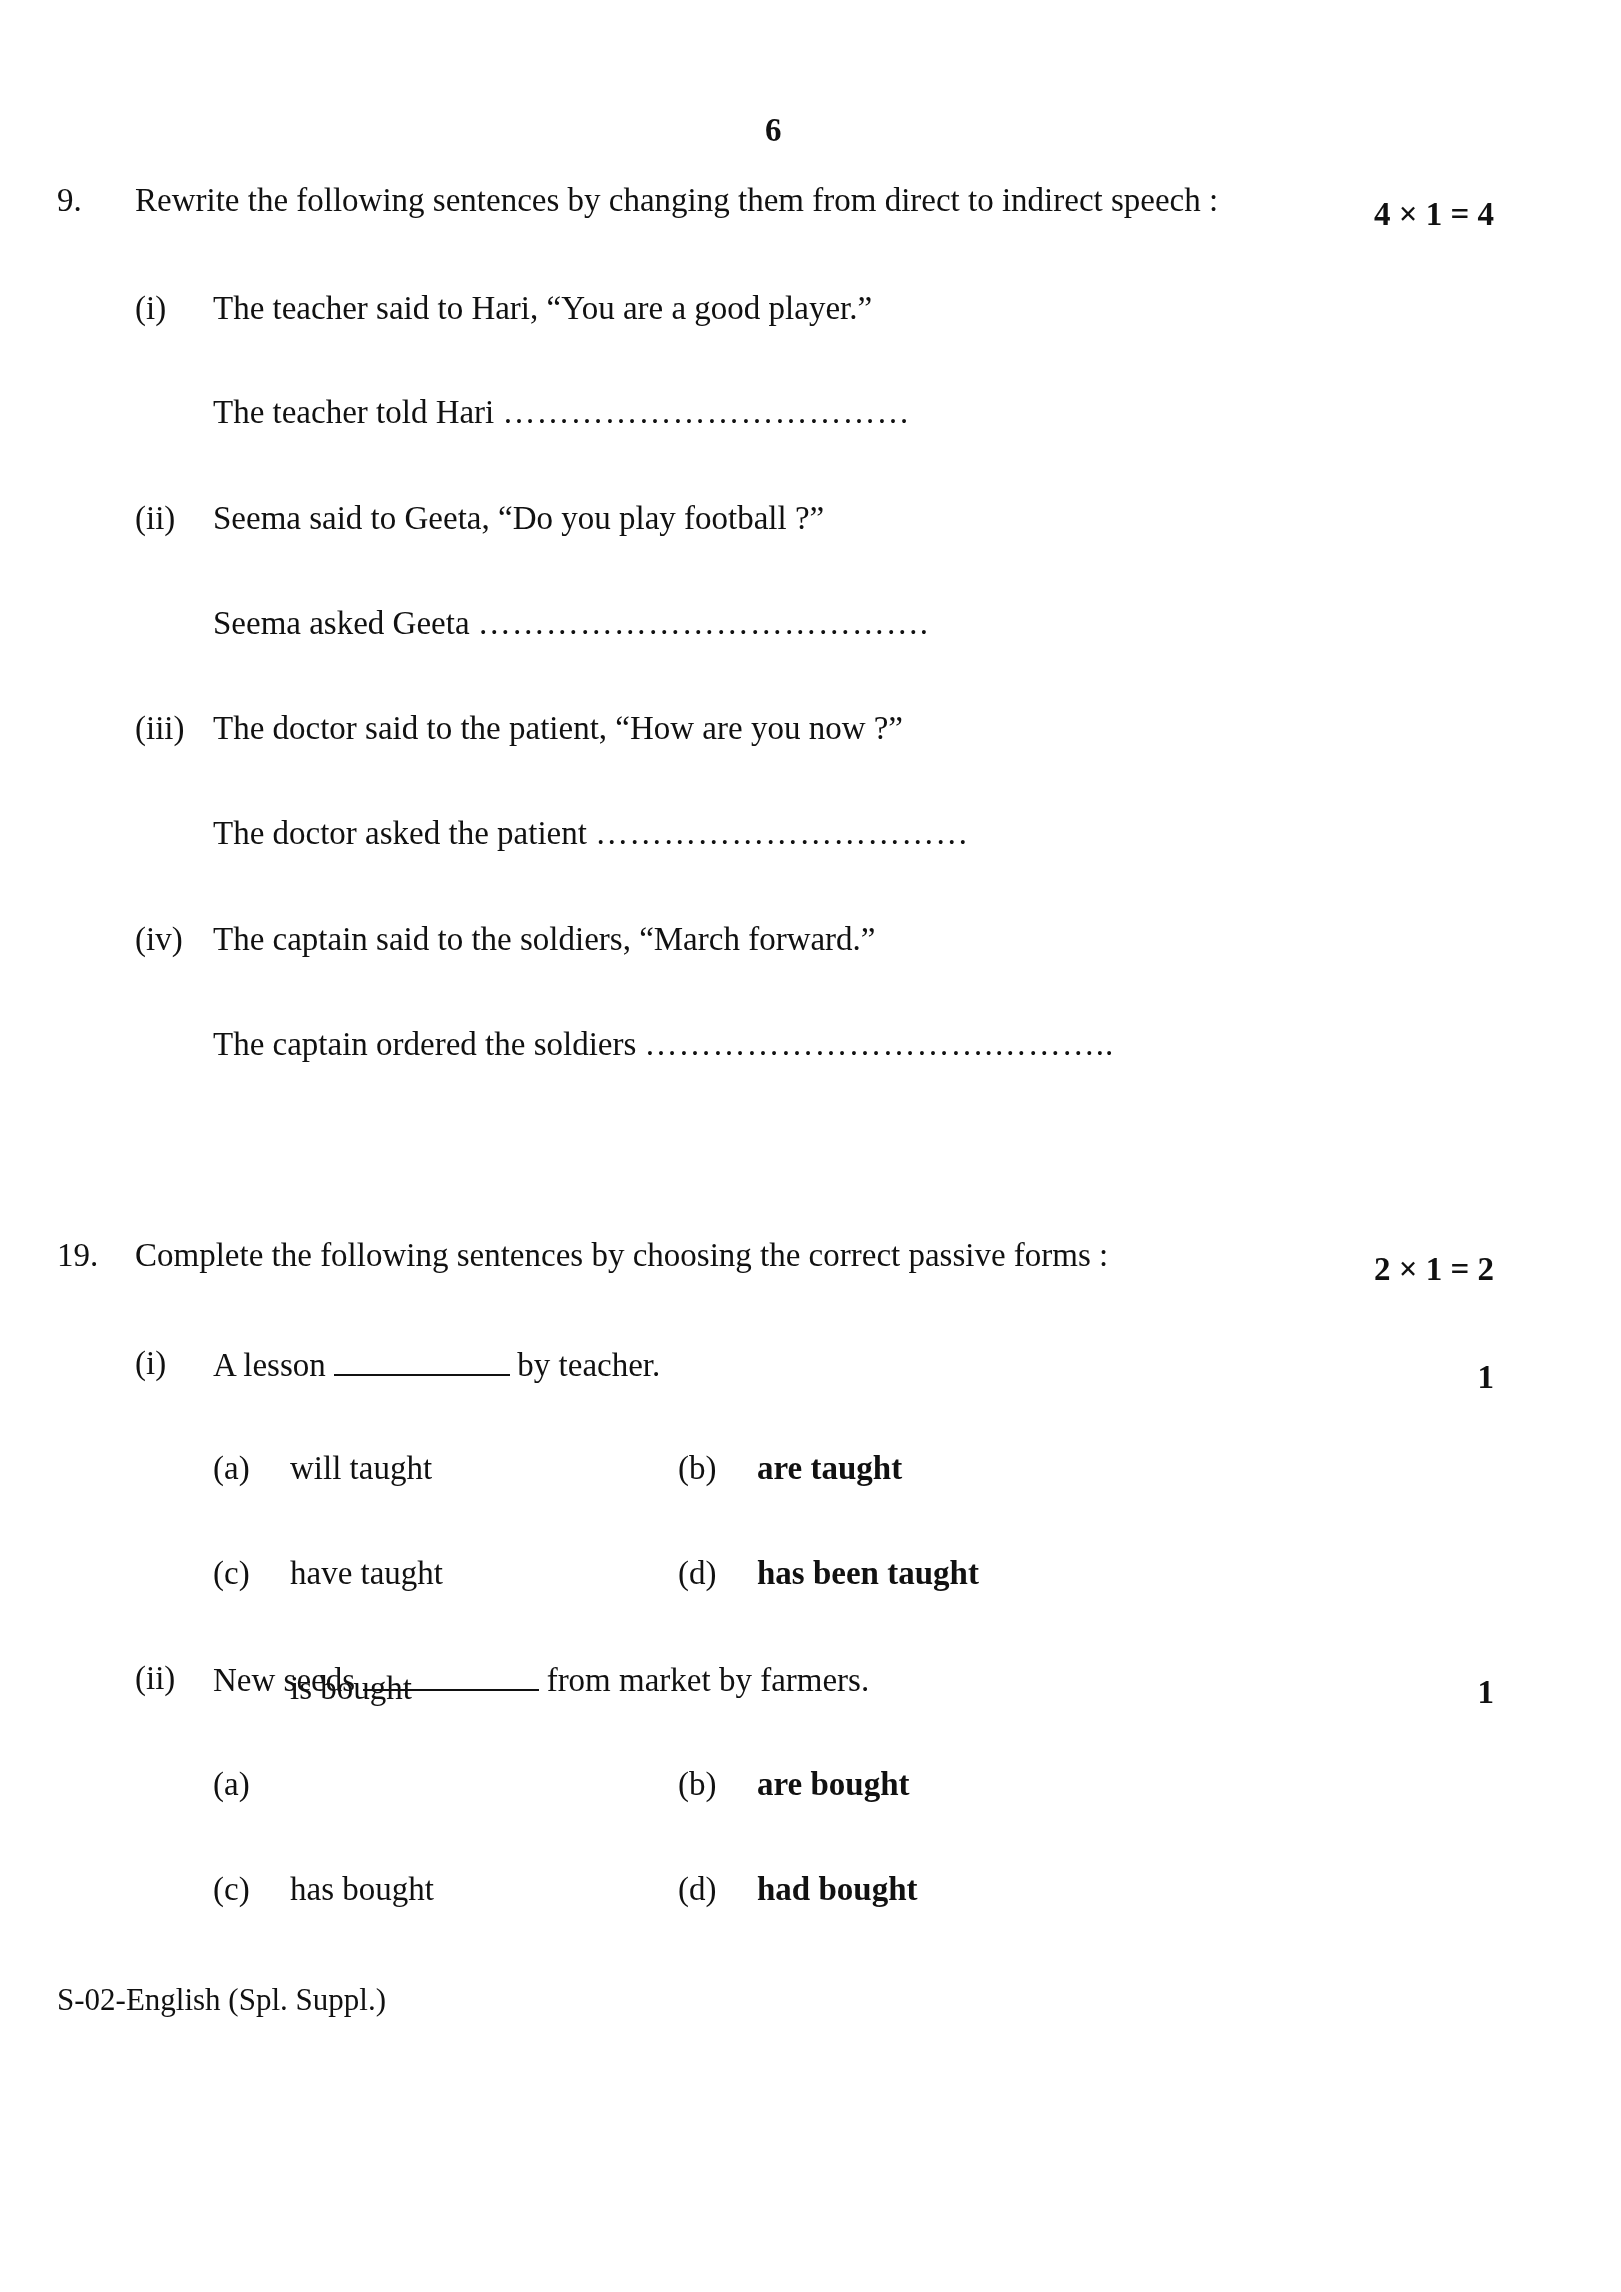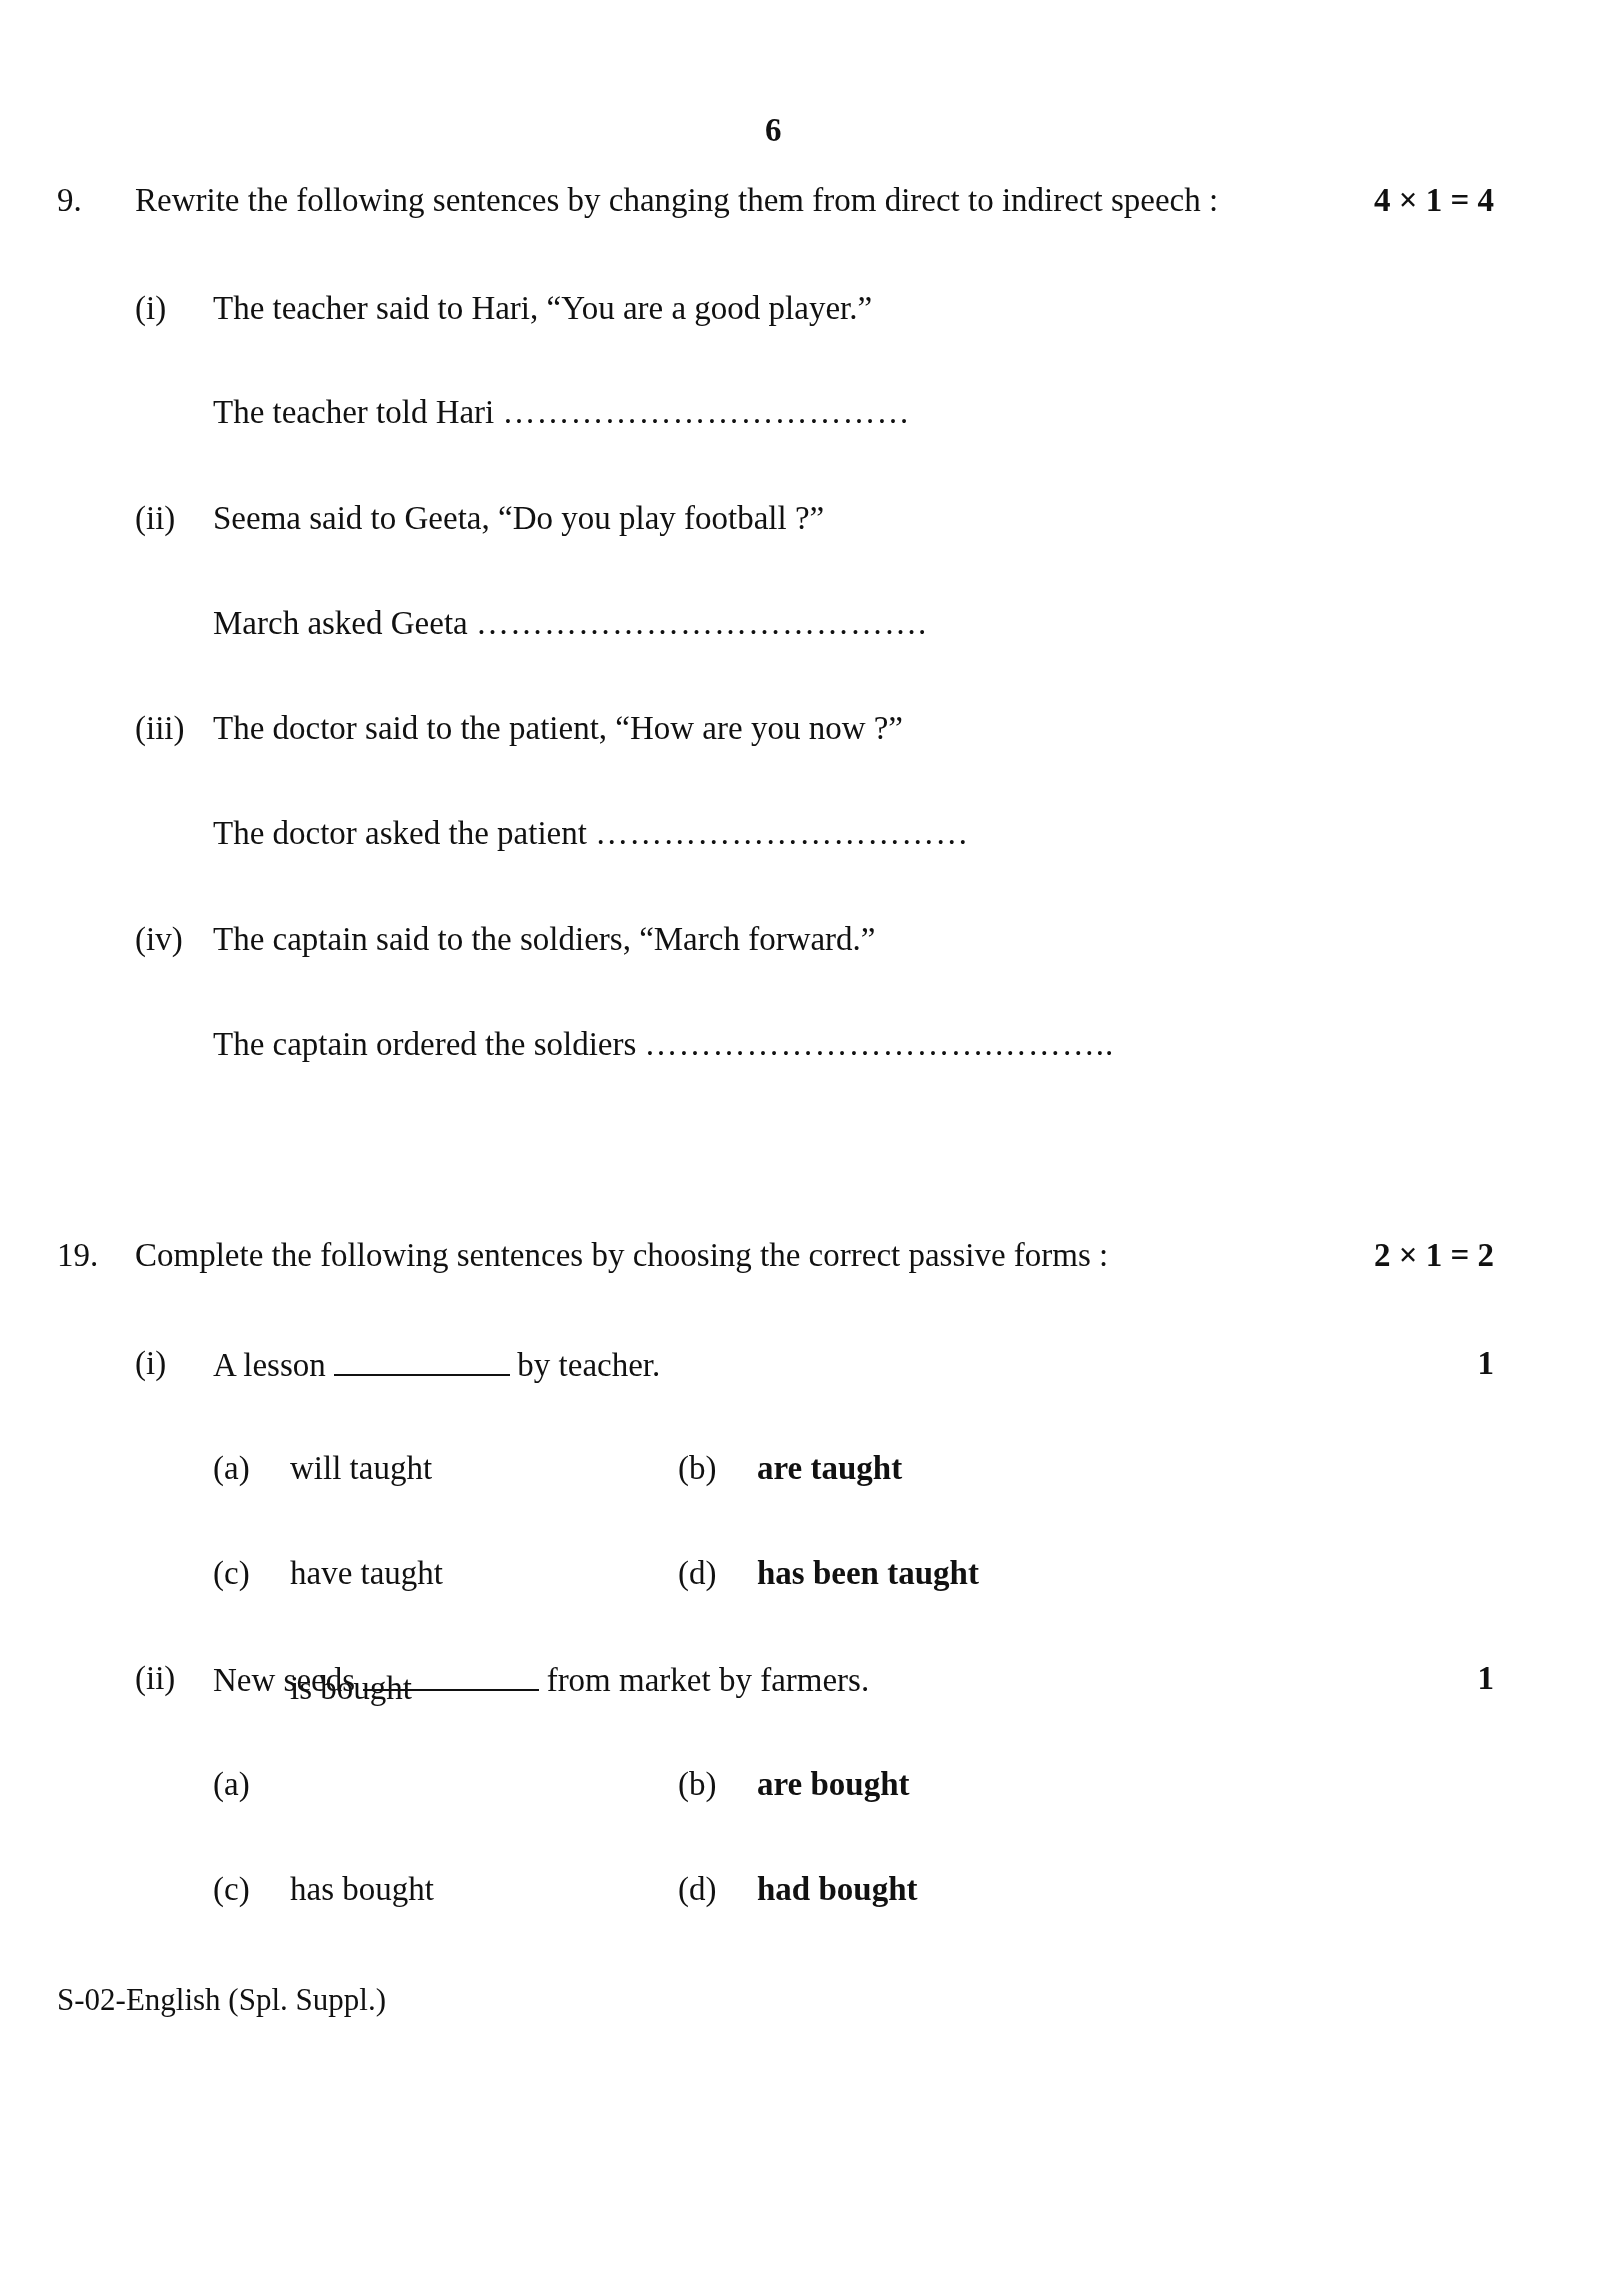--- a/index.html
+++ b/index.html
@@ -3,21 +3,21 @@
 <meta charset="utf-8">
 <style>
   html, body { margin: 0; padding: 0; background: #ffffff; }
   body {
     width: 1621px; height: 2293px; position: relative; overflow: hidden;
     font-family: "Liberation Serif", "DejaVu Serif", serif;
     color: #111111;
   }
   .abs { position: absolute; white-space: nowrap; line-height: 1; }
   .txt { font-size: 33px; }
-  .bold { font-weight: bold; }
+  .bold { font-weight: bold; margin-top: 14px; }
   .page-num { font-size: 33px; font-weight: bold; left: 765px; top: 114px; }
   .qnum { left: 57px; }
   .qtext { left: 135px; }
   .marks { right: 127px; text-align: right; }
   .sub-label { left: 135px; }
   .sub-text { left: 213px; }
   .opt-label-l { left: 213px; }
   .opt-text-l { left: 290px; }
   .opt-label-r { left: 678px; }
   .opt-text-r { left: 757px; font-weight: bold; }
@@ -41,21 +41,21 @@
   <div class="abs txt sub-label" style="top:292px">(i)</div>
   <div class="abs txt sub-text" style="top:292px">The teacher said to Hari, “You are a good player.”</div>
   <div class="abs txt sub-text" style="top:396px">
     <span>The teacher told Hari</span>
     <span class="dots">………………………………</span>
   </div>
 
   <div class="abs txt sub-label" style="top:502px">(ii)</div>
   <div class="abs txt sub-text" style="top:502px">Seema said to Geeta, “Do you play football ?”</div>
   <div class="abs txt sub-text" style="top:607px">
-    <span>March asked Geeta</span>
+    <span>Seema asked Geeta</span>
     <span class="dots">………………………………….</span>
   </div>
 
   <div class="abs txt sub-label" style="top:712px">(iii)</div>
   <div class="abs txt sub-text" style="top:712px">The doctor said to the patient, “How are you now ?”</div>
   <div class="abs txt sub-text" style="top:817px">
     <span>The doctor asked the patient</span>
     <span class="dots">……………………………</span>
   </div>
 

